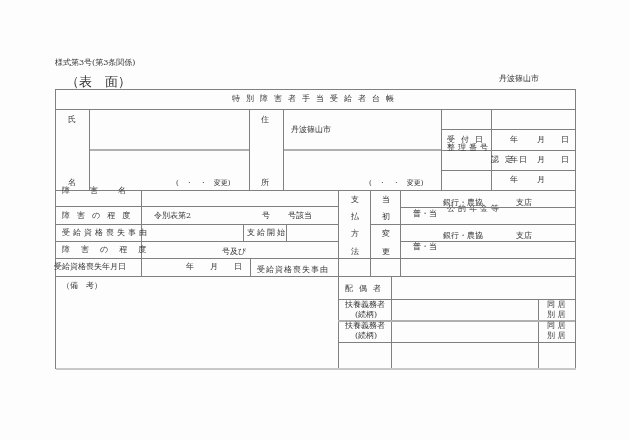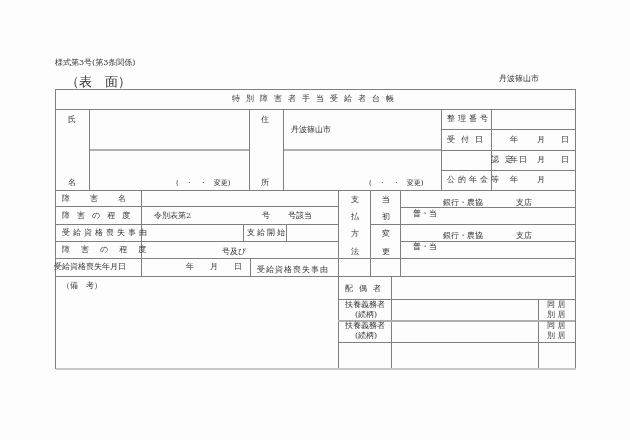--- a/index.html
+++ b/index.html
@@ -4,21 +4,21 @@
 <style>
   html,body{margin:0;padding:0;}
   body{width:630px;height:440px;background:#fdfdfd;position:relative;overflow:hidden;
        font-family:"DejaVu Serif","Liberation Serif",serif;color:#333;font-size:8px;}
   .t{position:absolute;white-space:nowrap;line-height:1;}
   .hl{position:absolute;height:0;border-top:1px solid #808080;}
   .vl{position:absolute;width:0;border-left:1px solid #808080;}
   .thick{border-color:#b0b0b0;border-top-width:2px;}
   .box{position:absolute;}
   .sp{letter-spacing:6px;}
-  .sp2{letter-spacing:3px;}
+  .sp2{letter-spacing:3px;margin-top:29px;}
 </style>
 </head>
 <body>
 
 <div class="t" style="left:55px;top:59px;font-size:8px;">様式第3号(第3条関係)</div>
 <div class="t" style="left:66px;top:75px;font-size:13px;">（表　面）</div>
 <div class="t" style="left:499px;top:75px;font-size:8px;">丹波篠山市</div>
 
 <div>
 
@@ -76,21 +76,21 @@
 
   <div class="hl" style="left:55px;top:206px;width:283px;"></div>
   <div class="hl" style="left:55px;top:224px;width:283px;"></div>
   <div class="hl" style="left:55px;top:241px;width:283px;"></div>
   <div class="hl" style="left:55px;top:258px;width:520px;"></div>
 
   <div class="vl" style="left:243px;top:224px;height:17px;"></div>
   <div class="vl" style="left:286px;top:224px;height:17px;"></div>
   <div class="vl" style="left:250px;top:258px;height:18px;"></div>
 
-  <div class="t" style="left:62px;top:195px;letter-spacing:20px;">障害名</div>
+  <div class="t" style="left:62px;top:187px;letter-spacing:20px;">障害名</div>
   <div class="box" style="left:142px;top:191px;width:196px;height:15px;"></div>
   <div class="t" style="left:62px;top:212px;letter-spacing:7px;">障害の程度</div>
   <div class="t" style="left:154px;top:212px;">令別表第2</div>
   <div class="t" style="left:222px;top:212px;margin-top:36px;">号及び</div>
   <div class="t" style="left:262px;top:212px;">号</div>
   <div class="t" style="left:288px;top:212px;">号該当</div>
   <div class="t" style="left:62px;top:229px;letter-spacing:3px;">受給資格喪失事由</div>
   <div class="box" style="left:142px;top:225px;width:101px;height:16px;"></div>
   <div class="t" style="left:247px;top:229px;letter-spacing:2px;">支給開始</div>
   <div class="box" style="left:287px;top:225px;width:51px;height:16px;"></div>

